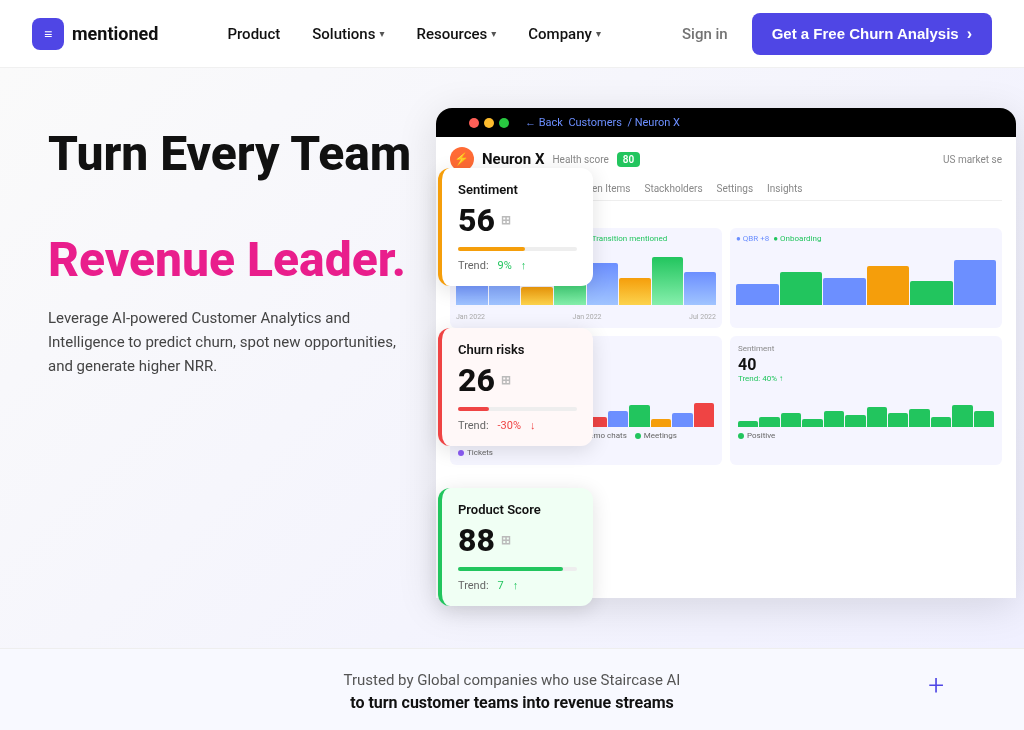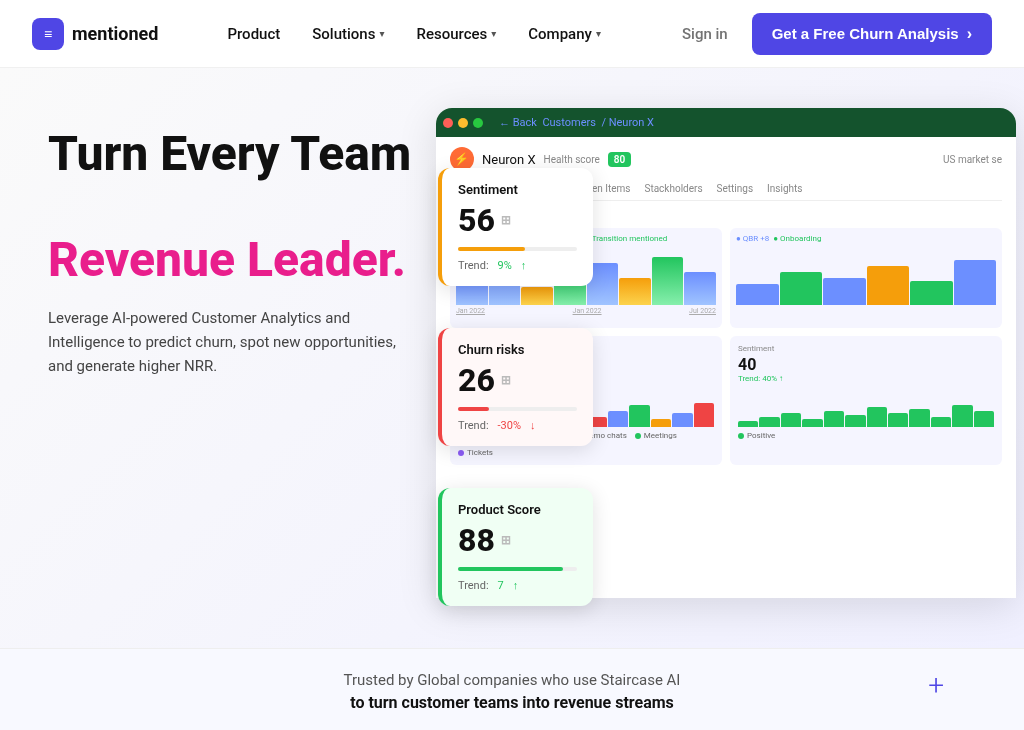--- a/index.html
+++ b/index.html
@@ -50,34 +50,34 @@
     .hero-right {
       flex: 1; position: relative; height: 520px; margin-left: -20px;
     }
     .dashboard-bg {
       position: absolute; top: 0; right: -40px; width: 580px; height: 490px;
       background: #fff; border-radius: 16px 16px 0 0;
       box-shadow: 0 8px 40px rgba(0,0,0,0.12);
       overflow: hidden;
     }
     .dashboard-header {
-      background: #14532d; padding: 8px 7px; display: flex; align-items: center; gap: 8px;
+      background: #000000; padding: 8px 33px; display: flex; align-items: center; gap: 8px;
     }
     .dash-btn-row { display: flex; gap: 5px; }
     .dash-btn { width: 10px; height: 10px; border-radius: 50%; }
     .dash-btn.red { background: #ff5f57; }
     .dash-btn.yellow { background: #febc2e; }
     .dash-btn.green { background: #28c840; }
     .dash-breadcrumb { font-size: 11px; color: #aaa; margin-left: 8px; }
     .dash-breadcrumb span { color: #6c8fff; }
 
     .dashboard-content { padding: 10px 14px; background: #fff; }
     .dash-customer-header { display: flex; align-items: center; gap: 8px; margin-bottom: 8px; }
     .dash-customer-icon { width: 24px; height: 24px; background: #ff6b35; border-radius: 50%; display: flex; align-items: center; justify-content: center; color: #fff; font-size: 12px; font-weight: 700; }
-    .dash-customer-name { font-size: 13px; font-weight: 400; color: #111; }
+    .dash-customer-name { font-size: 15px; font-weight: 700; color: #111; }
     .dash-health { background: #22c55e; color: #fff; font-size: 10px; padding: 2px 6px; border-radius: 4px; font-weight: 600; }
     .dash-tabs { display: flex; gap: 14px; border-bottom: 1px solid #eee; margin-bottom: 10px; }
     .dash-tab { font-size: 10px; color: #888; padding: 4px 0; cursor: pointer; }
     .dash-tab.active { color: #4f46e5; border-bottom: 2px solid #4f46e5; font-weight: 600; }
 
     
     .float-card {
       position: absolute; background: #fff; border-radius: 12px;
       padding: 14px 16px; box-shadow: 0 4px 20px rgba(0,0,0,0.12);
       z-index: 5;
@@ -197,21 +197,21 @@
             <div style="display:flex;align-items:flex-end;gap:1px;height:60px;">
               <div style="flex:1;background:linear-gradient(#6c8fff,#a0c4ff);border-radius:2px 2px 0 0;height:40%;"></div>
               <div style="flex:1;background:linear-gradient(#6c8fff,#a0c4ff);border-radius:2px 2px 0 0;height:60%;"></div>
               <div style="flex:1;background:linear-gradient(#f59e0b,#fcd34d);border-radius:2px 2px 0 0;height:30%;"></div>
               <div style="flex:1;background:linear-gradient(#22c55e,#86efac);border-radius:2px 2px 0 0;height:50%;"></div>
               <div style="flex:1;background:linear-gradient(#6c8fff,#a0c4ff);border-radius:2px 2px 0 0;height:70%;"></div>
               <div style="flex:1;background:linear-gradient(#f59e0b,#fcd34d);border-radius:2px 2px 0 0;height:45%;"></div>
               <div style="flex:1;background:linear-gradient(#22c55e,#86efac);border-radius:2px 2px 0 0;height:80%;"></div>
               <div style="flex:1;background:linear-gradient(#6c8fff,#a0c4ff);border-radius:2px 2px 0 0;height:55%;"></div>
             </div>
-            <div style="display:flex;justify-content:space-between;font-size:7px;color:#aaa;margin-top:2px;text-decoration:underline;">
+            <div style="display:flex;justify-content:space-between;font-size:7px;color:#aaa;margin-top:8px;">
               <span>Jan 2022</span>
                 <span>Jan 2022</span>
                 <span>Jul 2022</span>
             </div>
           </div>
           <div style="flex:1;background:#f5f5ff;border-radius:6px;padding:6px;overflow:hidden;">
             <div style="font-size:8px;color:#888;margin-bottom:2px;">
               <span style="color:#6c8fff;">● QBR +8</span>&nbsp;
               <span style="color:#22c55e;">● Onboarding</span>
             </div>

